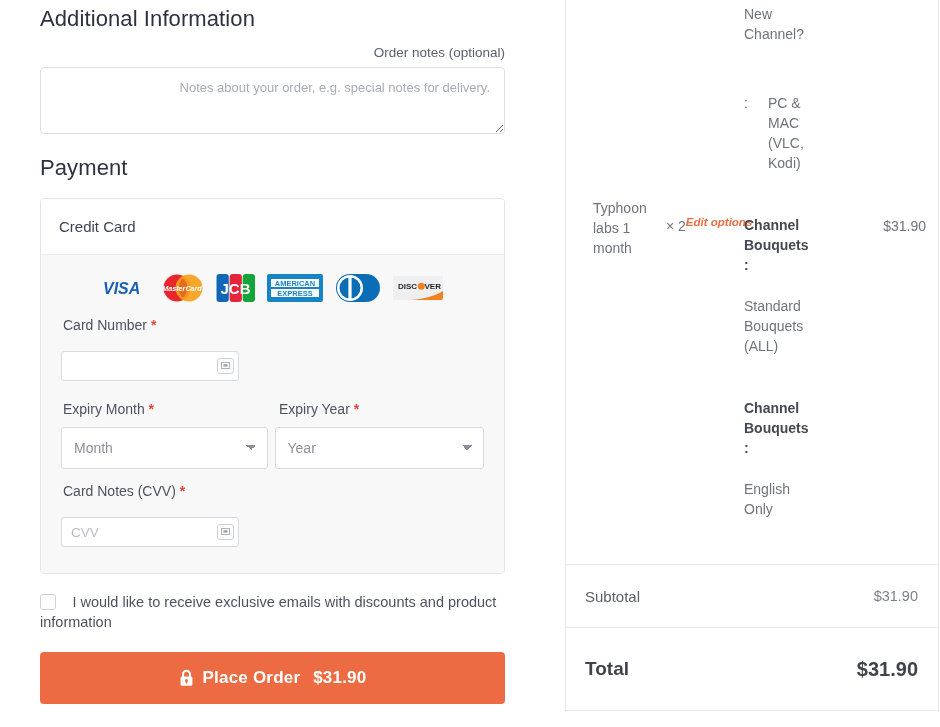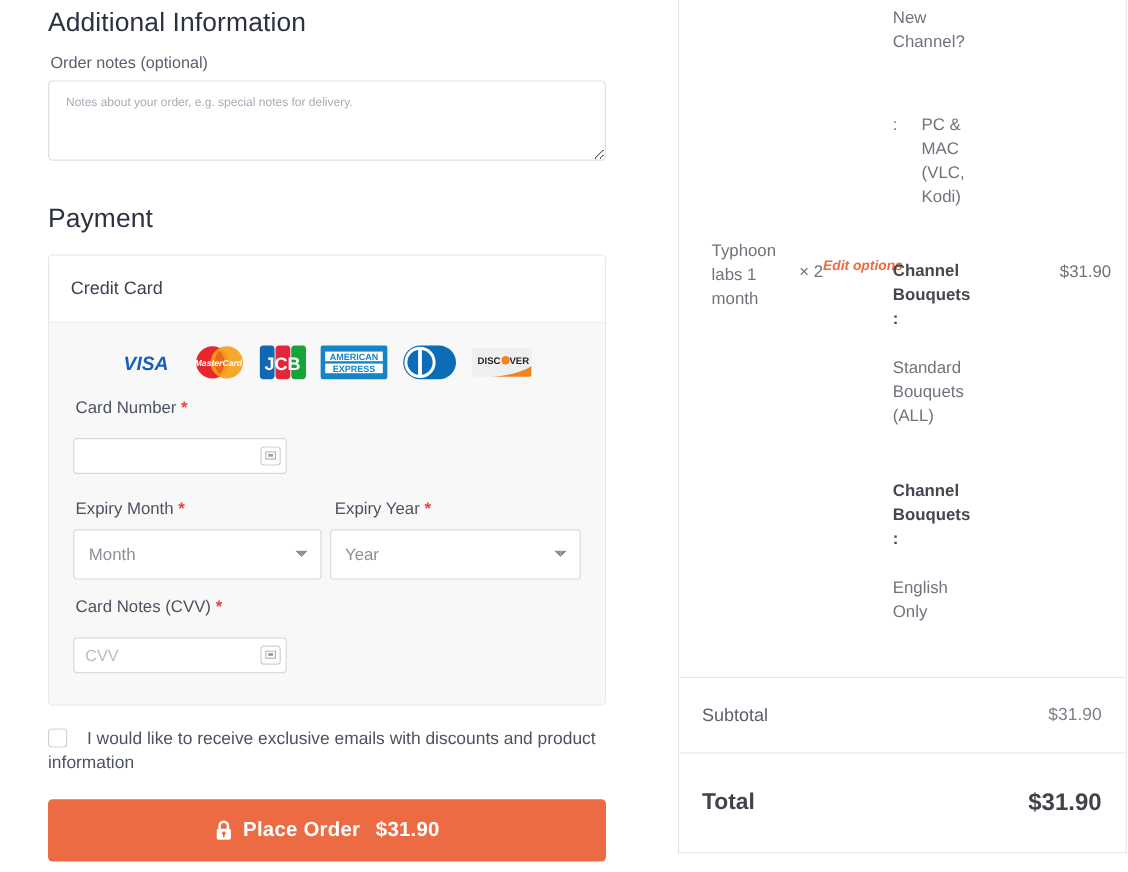--- a/index.html
+++ b/index.html
@@ -24,38 +24,40 @@
     font-weight: 400;
     color: #2d3142;
     margin: 0;
     padding-top: 6px;
     letter-spacing: .1px;
   }
   .field-label-small {
     font-size: 13.5px;
     color: #5a5f6e;
     margin: 13px 0 7px 2px;
+    text-align: right;
   }
   textarea.order-notes {
     display: block;
     width: 465px;
     height: 67px;
     padding: 12px 14px;
-    font-size: 10px;
+    font-size: 13px;
     font-family: "Liberation Sans", sans-serif;
     color: #555;
     border: 1px solid #dcdfe3;
     border-radius: 4px;
     background: #fff;
     resize: vertical;
     outline: none;
+    text-align: right;
   }
   textarea.order-notes::placeholder { color: #a7acb5; }
 
-  h2.payment-title { margin-top: 29px; }
+  h2.payment-title { margin-top: 15px; }
 
   .cc-panel {
     margin-top: 17px;
     width: 465px;
     border: 1px solid #e3e5e9;
     border-radius: 4px;
     background: #fff;
     overflow: hidden;
   }
   .cc-panel-head {

